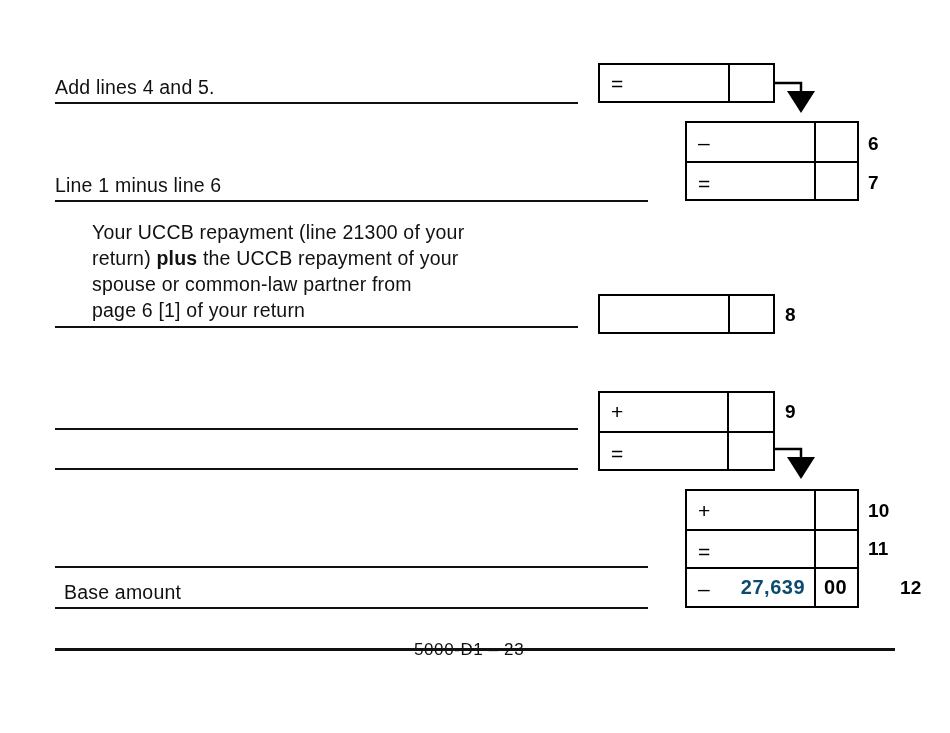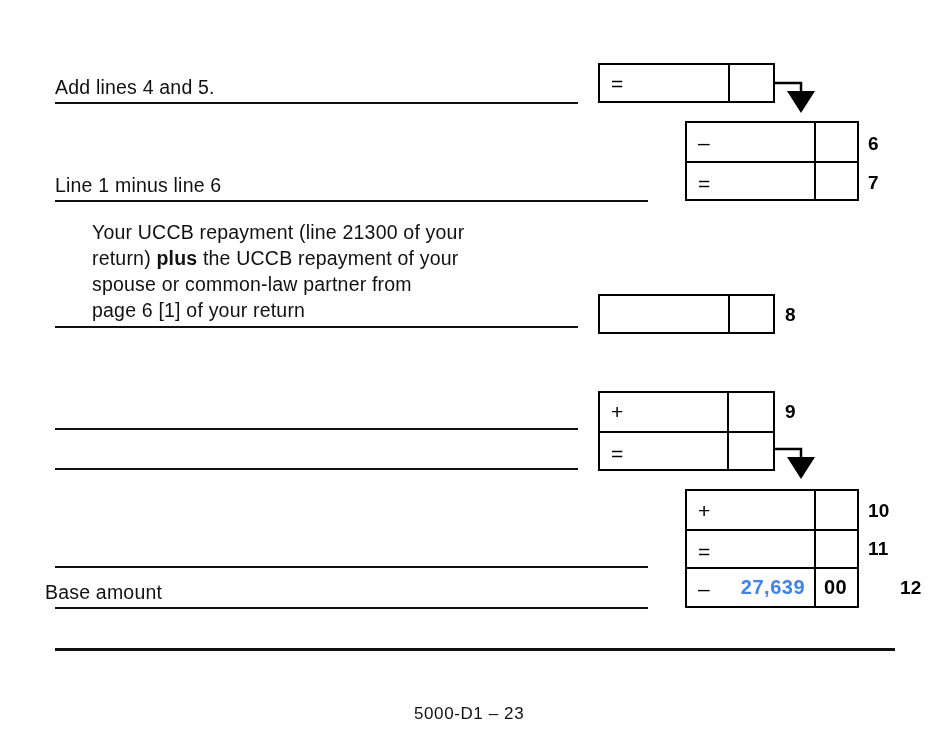--- a/index.html
+++ b/index.html
@@ -82,21 +82,21 @@
     line-height: 1;
     font-family: "Liberation Sans", sans-serif;
     color: #000;
   }
   .amount {
     position: absolute;
     right: 8px;
     font-size: 20px;
     font-weight: bold;
     letter-spacing: 0.5px;
-    color: #3b82f6;
+    color: #0c4a6e;
   }
   .cents-val {
     font-size: 20px;
     font-weight: bold;
     letter-spacing: 0.5px;
     color: #000;
   }
 
   
   .stack {
@@ -228,19 +228,19 @@
       <span class="cents-val" style="position:absolute; top:7px; left:137px;">00</span>
     </div>
     <div class="vdiv" style="left:127px;"></div>
   </div>
   <div class="lineno" style="left:868px; top:500px;">10</div>
   <div class="lineno" style="left:868px; top:538px;">11</div>
   <div class="lineno" style="left:900px; top:577px;">12</div>
 
   <div class="uline" style="left:55px; top:566px; width:593px;"></div>
 
-  <div class="label" style="left:45px; top:579px; width:610px;">Base amount</div>
+  <div class="label" style="left:64px; top:579px; width:610px;">Base amount</div>
   <div class="uline" style="left:55px; top:607px; width:593px;"></div>
 
   <div class="footer-rule" style="left:55px; top:648px; width:840px;"></div>
-  <div class="footer-text" style="left:414px; top:704px;">5000-D1 – 23</div>
+  <div class="footer-text" style="left:414px; top:640px;">5000-D1 – 23</div>
 
 </div>
 
 </body></html>

